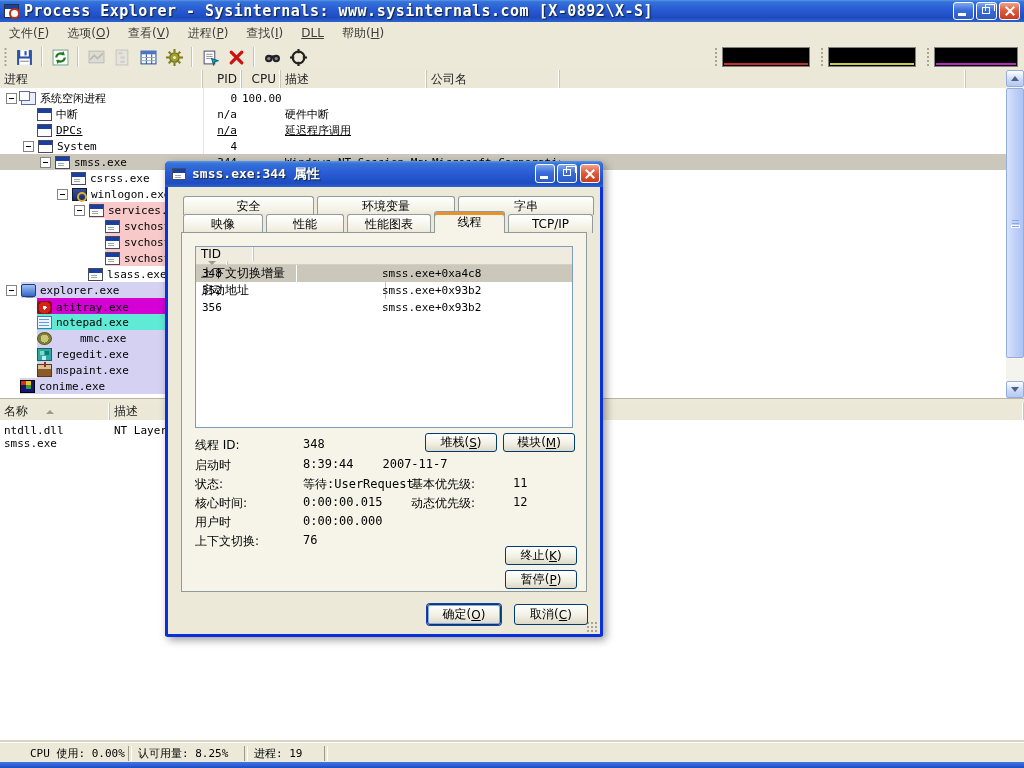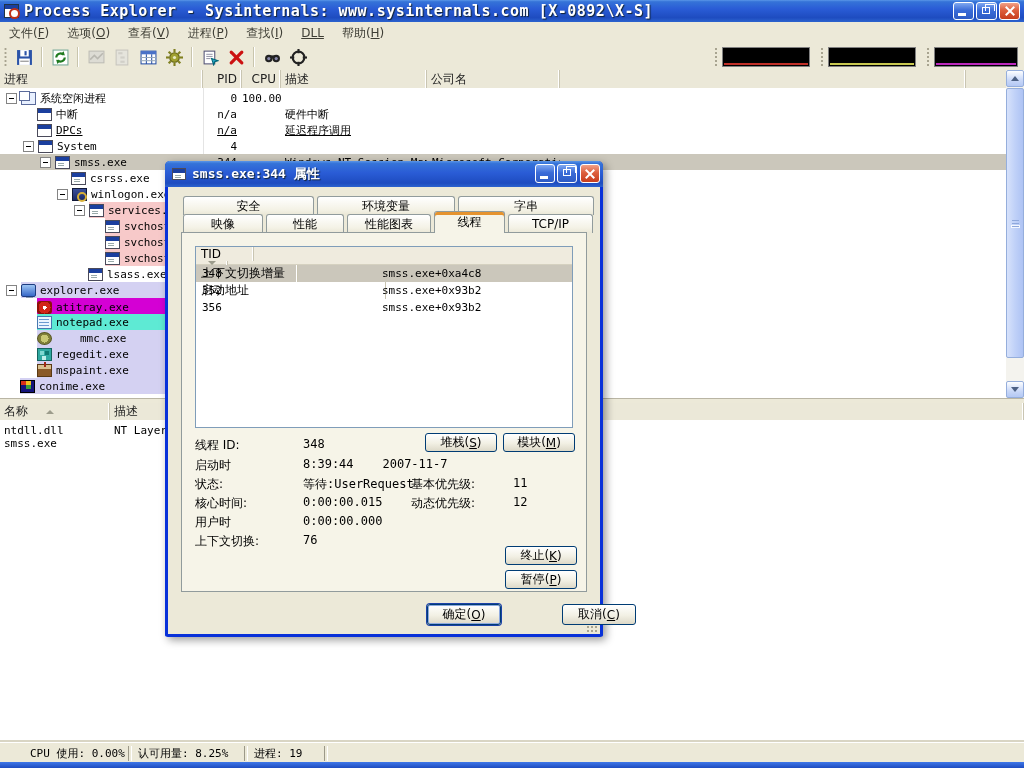--- a/index.html
+++ b/index.html
@@ -702,16 +702,16 @@
       <div class="fieldrow" style="top: 296px;"><span class="fl">启动时</span><span class="fv">8:39:44    2007-11-7</span></div>
       <div class="fieldrow" style="top: 315px;"><span class="fl">状态:</span><span class="fv">等待:UserRequest</span><span class="fl2">基本优先级:</span><span class="fv2">11</span></div>
       <div class="fieldrow" style="top: 334px;"><span class="fl">核心时间:</span><span class="fv">0:00:00.015</span><span class="fl2">动态优先级:</span><span class="fv2">12</span></div>
       <div class="fieldrow" style="top: 353px;"><span class="fl">用户时</span><span class="fv">0:00:00.000</span></div>
       <div class="fieldrow" style="top: 372px;"><span class="fl">上下文切换:</span><span class="fv">76</span></div>
       <div class="xpbtn" style="left: 257px; top: 272px; width: 72px; height: 19px;">堆栈(<u>S</u>)</div>
       <div class="xpbtn" style="left: 335px; top: 272px; width: 72px; height: 19px;">模块(<u>M</u>)</div>
       <div class="xpbtn" style="left: 337px; top: 385px; width: 72px; height: 19px;">终止(<u>K</u>)</div>
       <div class="xpbtn" style="left: 337px; top: 409px; width: 72px; height: 19px;">暂停(<u>P</u>)</div>
       <div class="xpbtn default" style="left: 259px; top: 443px; width: 74px; height: 21px;">确定(<u>O</u>)</div>
-      <div class="xpbtn" style="left: 346px; top: 443px; width: 74px; height: 21px; margin-left: 48px;">取消(<u>C</u>)</div>
+      <div class="xpbtn" style="left: 346px; top: 443px; width: 74px; height: 21px;">取消(<u>C</u>)</div>
     </div>
 
 </div>
 
 </body></html>

